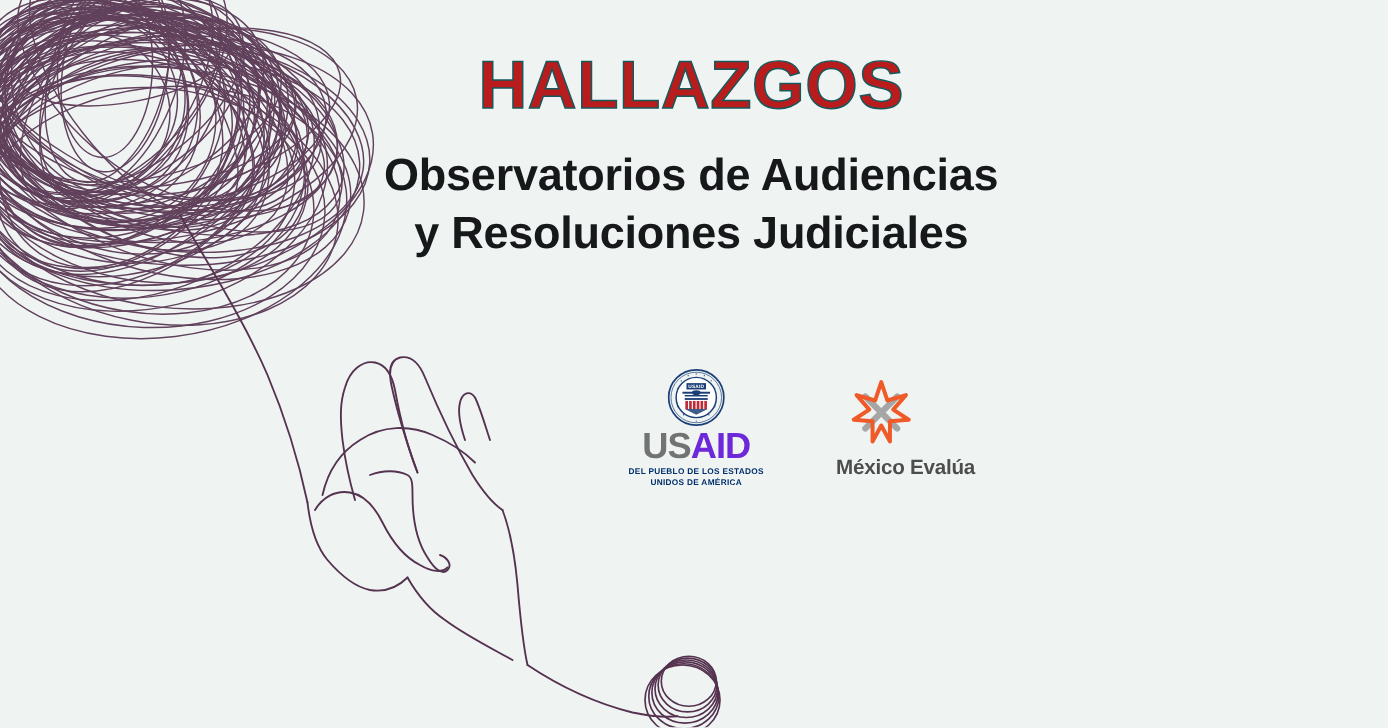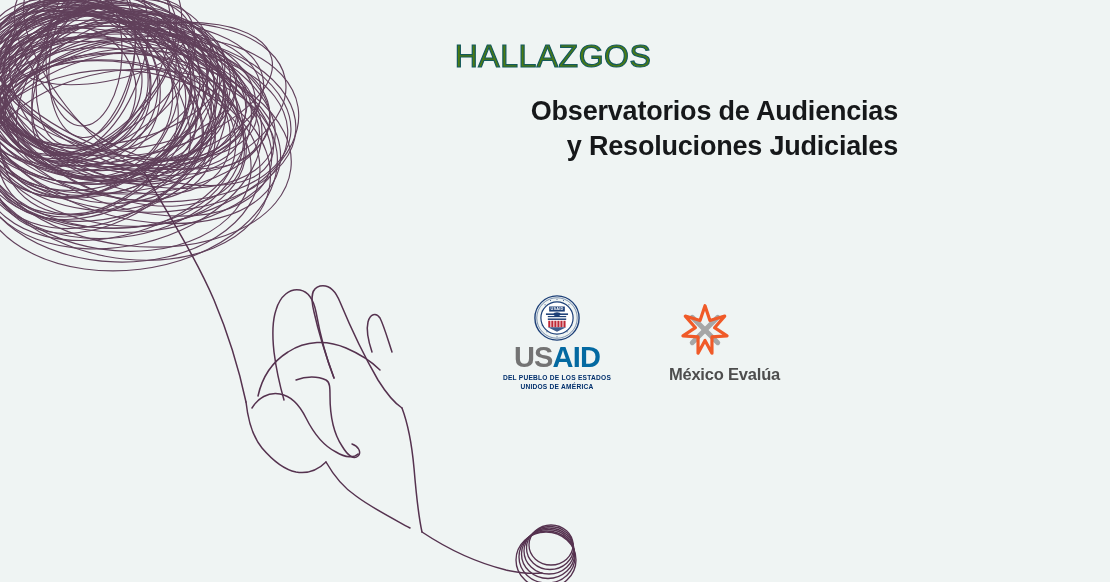--- a/index.html
+++ b/index.html
@@ -28,45 +28,44 @@
 
   
   #headline {
     position: absolute;
     left: 208px;
     top: 40px;
     width: 690px;
     text-align: center;
   }
   .eyebrow {
-    font-size: 32px;
-    font-weight: 400;
+    font-size: 54px;
+    font-weight: 700;
     letter-spacing: 0.5px;
-    color: #4d7c0f;
+    color: #b91c1c;
     line-height: 1.05;
     margin: 0;
     -webkit-text-stroke: 1.2px #14595c;
   }
   .maintitle {
     font-size: 68px;
     font-weight: 700;
     color: #8a5a96;
     line-height: 1.02;
     margin: 6px 0 0 0;
     letter-spacing: -0.5px;
     -webkit-text-stroke: 1.6px #8a5a96;
   }
   .subtitle {
-    font-size: 27px;
+    font-size: 36px;
     font-weight: 700;
     color: #16181a;
     line-height: 1.30;
     margin: 20px 0 0 0;
     letter-spacing: -0.2px;
-    text-align: right;
   }
   .subtitle .line2 { display: block; }
 
   
   #logos {
     position: absolute;
     left: 480px;
     top: 295px;
     width: 300px;
     height: 100px;
@@ -77,21 +76,21 @@
   .usaid-seal { margin: 0 auto; display: block; }
   .usaid-word {
     font-size: 29px;
     font-weight: 700;
     letter-spacing: -0.8px;
     line-height: 1;
     margin-top: 2px;
     white-space: nowrap;
   }
   .usaid-word .us  { color: #737373; }
-  .usaid-word .aid { color: #0369a1; }
+  .usaid-word .aid { color: #6d28d9; }
   .usaid-tag {
     color: #002f6c;
     font-size: 6.6px;
     font-weight: 700;
     letter-spacing: 0.25px;
     line-height: 1.35;
     margin-top: 2px;
   }
   .usaid-tag span { display: block; }
 

